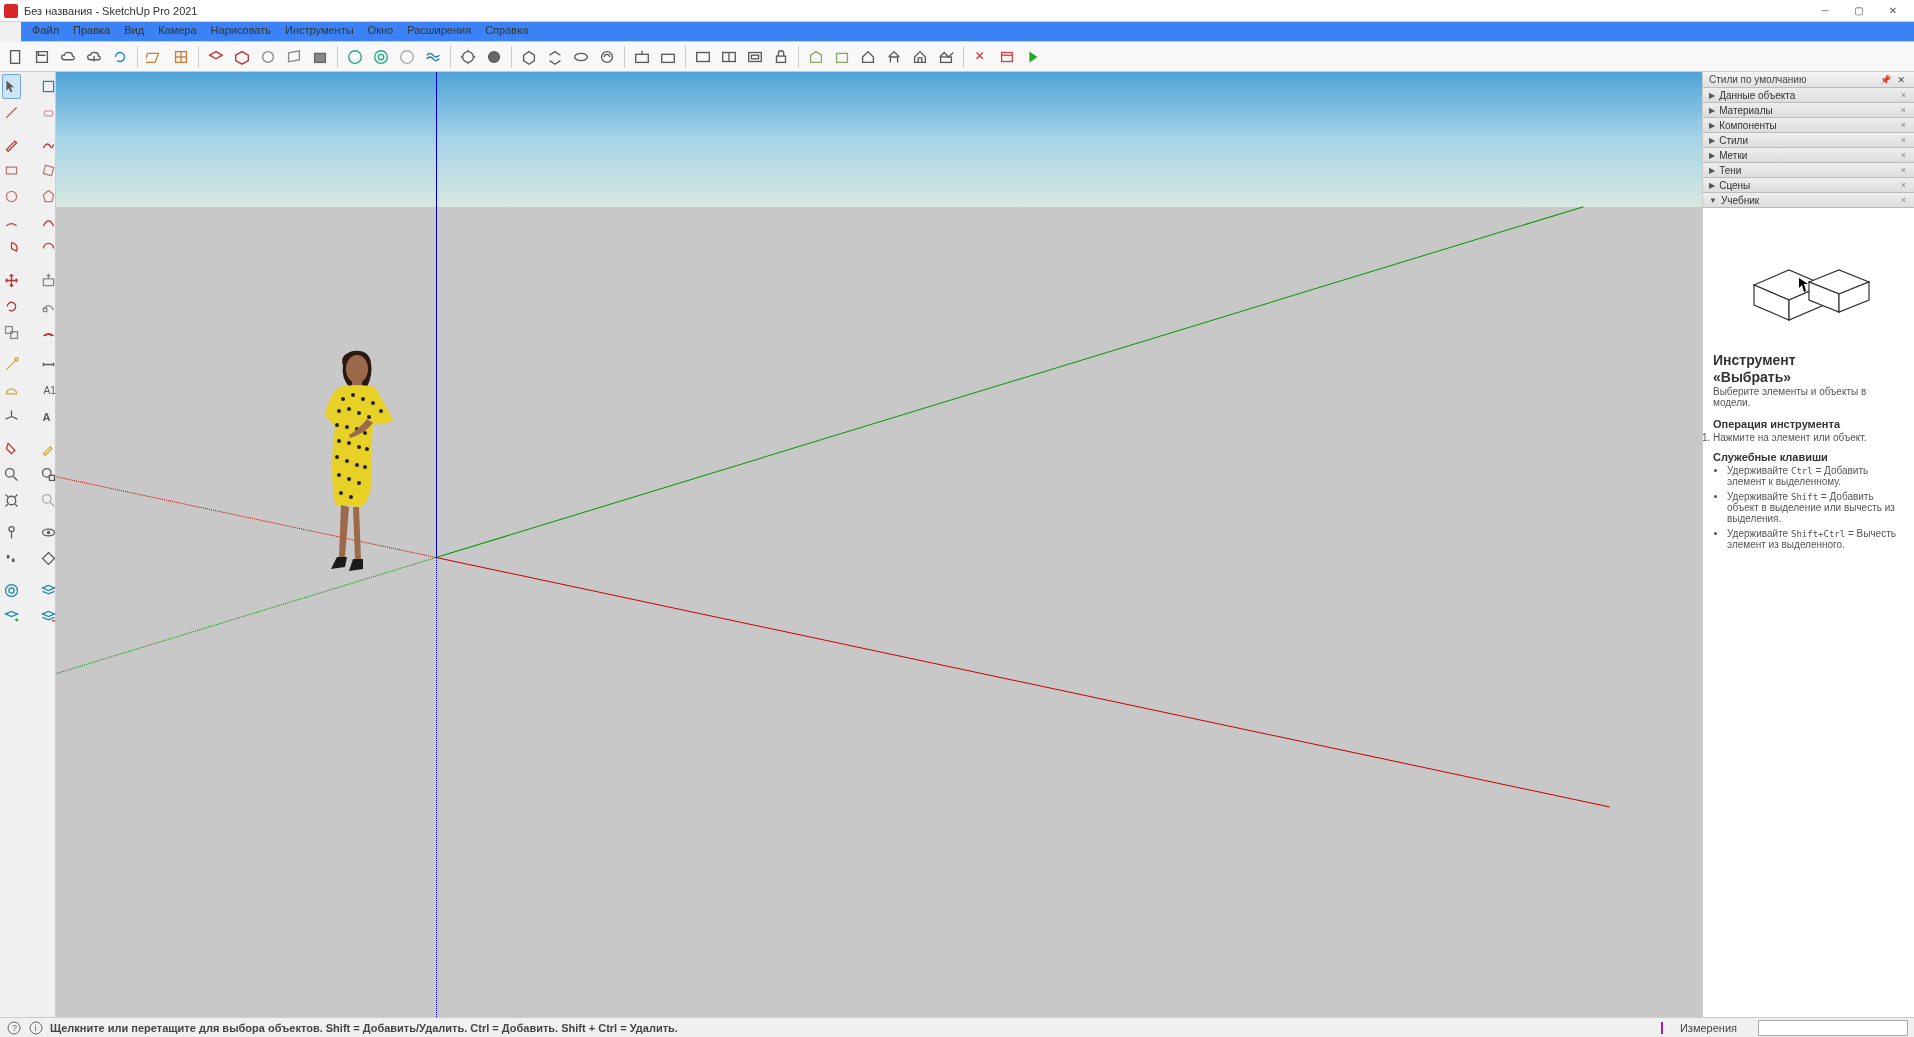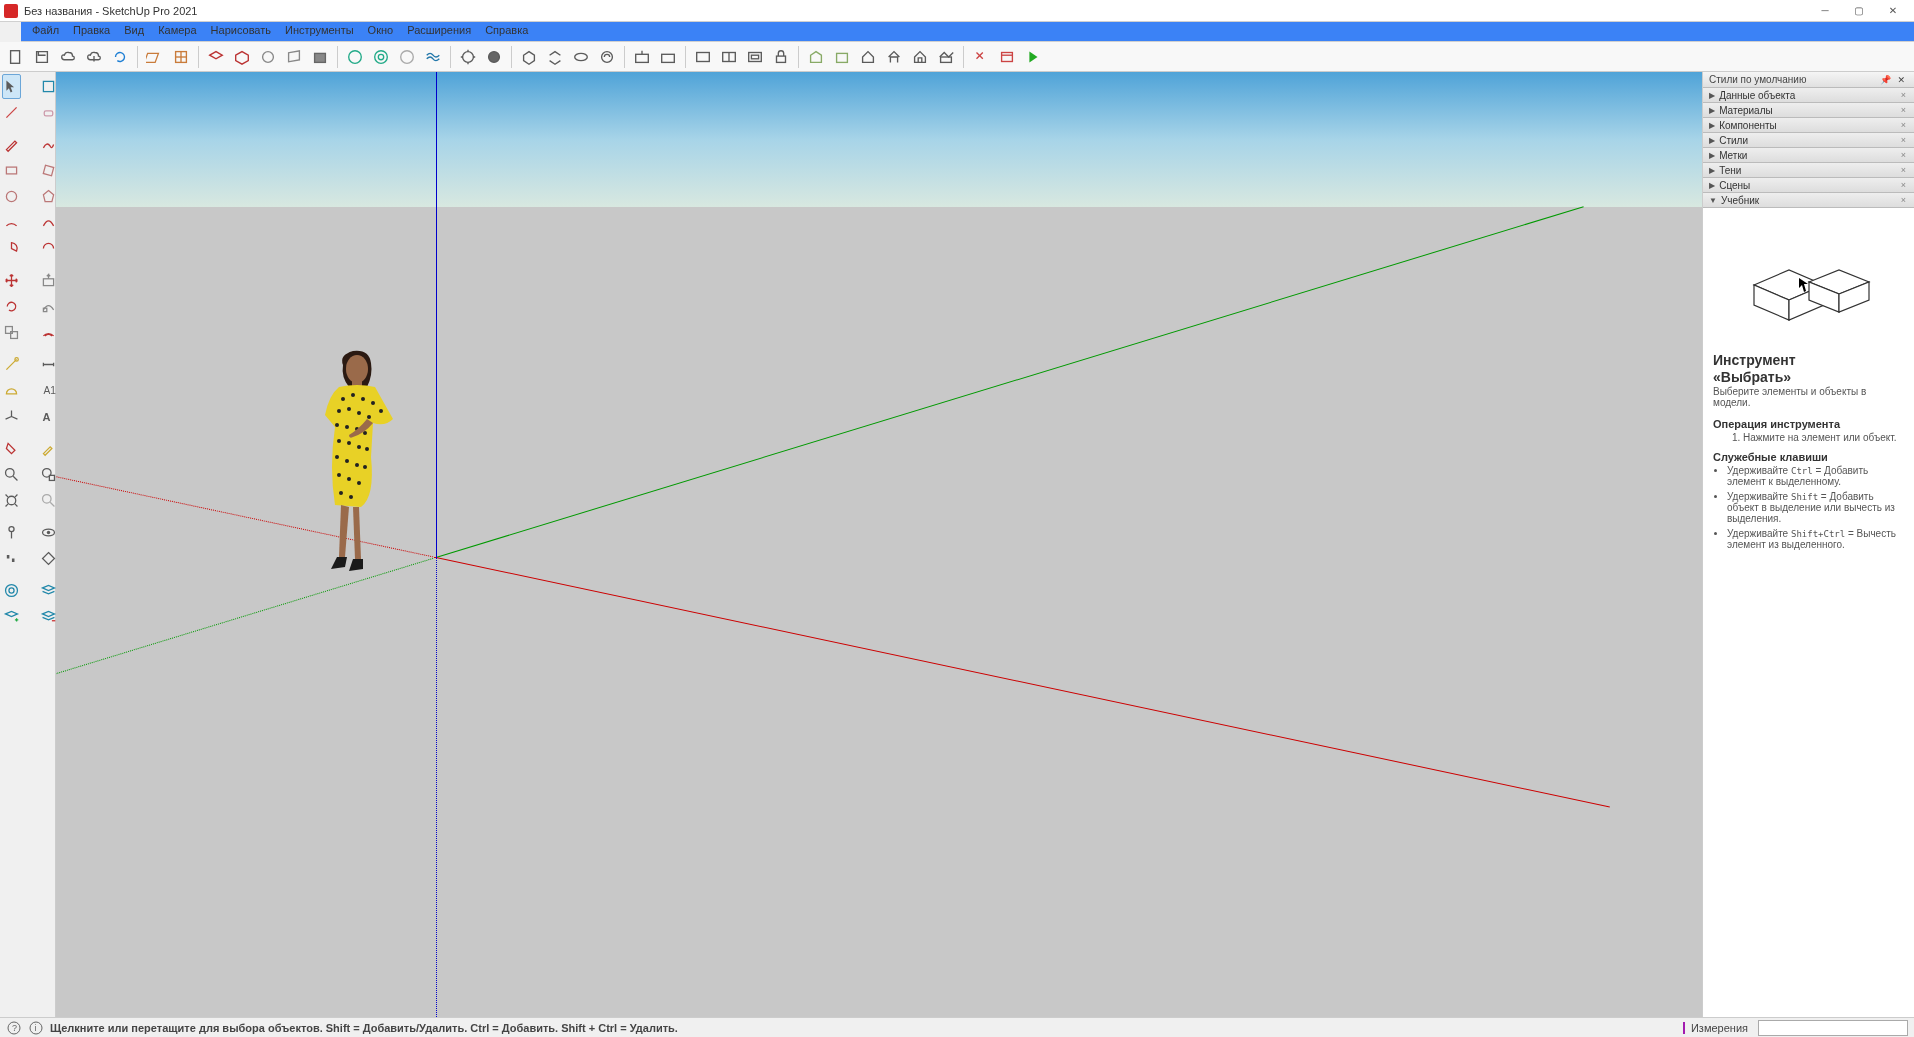--- a/index.html
+++ b/index.html
@@ -43,29 +43,29 @@
 .tray-title .pin { font-size: 9px; cursor: pointer; padding: 0 3px; }
 .tray-section { height: 15px; background: linear-gradient(#eee,#ddd); font-size: 10px; padding: 0 6px; border-bottom: 1px solid #bbb; display: flex; align-items: center; cursor: pointer; color:#333; }
 .tray-section .arrow { margin-right: 4px; font-size: 8px; color:#555; }
 .tray-section .sp { flex:1; }
 .tray-section .x { font-size:9px; color:#888; padding:0 2px; }
 .tutor-body { flex: 1; background: #fff; padding: 24px 10px; font-size: 10px; color: #333; overflow: auto; }
 .tutor-body .boxes { display: flex; justify-content: center; margin: 18px 0 22px; }
 .tutor-body h3 { font-size: 14px; font-weight: bold; margin-bottom: 1px; }
 .tutor-body .sub { font-size: 10px; color: #555; margin-bottom: 10px; }
 .tutor-body h4 { font-size: 11px; font-weight: bold; margin-top: 8px; margin-bottom: 2px; }
-.tutor-body ol { margin-left: 30px; font-size: 10px; color: #555; }
+.tutor-body ol { margin-left: 0; font-size: 10px; color: #555; }
 .tutor-body ul { margin-left: 14px; font-size: 10px; color: #555; }
 .tutor-body li { margin-bottom: 4px; }
 .tutor-body code { font-family: monospace; font-size: 9px; }
 
 .statusbar { height: 20px; background: #f0f0f0; border-top: 1px solid #ccc; display: flex; align-items: center; font-size: 11px; color: #444; padding: 0 6px; }
 .statusbar .si { width: 16px; height: 16px; margin-right: 6px; display:flex; align-items:center; justify-content:center; }
 .statusbar .hint { flex: 1; font-weight: bold; }
-.statusbar .meas-label { padding: 0 6px; border-left: 2px solid #a21caf; }
+.statusbar .meas-label { padding: 0 17px; border-left: 2px solid #a21caf; }
 .statusbar .meas-field { width: 150px; height: 16px; background: #fff; border: 1px solid #aaa; margin-left: 4px; padding: 0 4px; font-size: 11px; }
 
 
 .ic-stroke { stroke: #5b5b5b; stroke-width: 1.5; fill: none; }
 .ic-fill { fill: #5b5b5b; }
 </style>
 </head>
 <body>
 
 <div class="titlebar">

